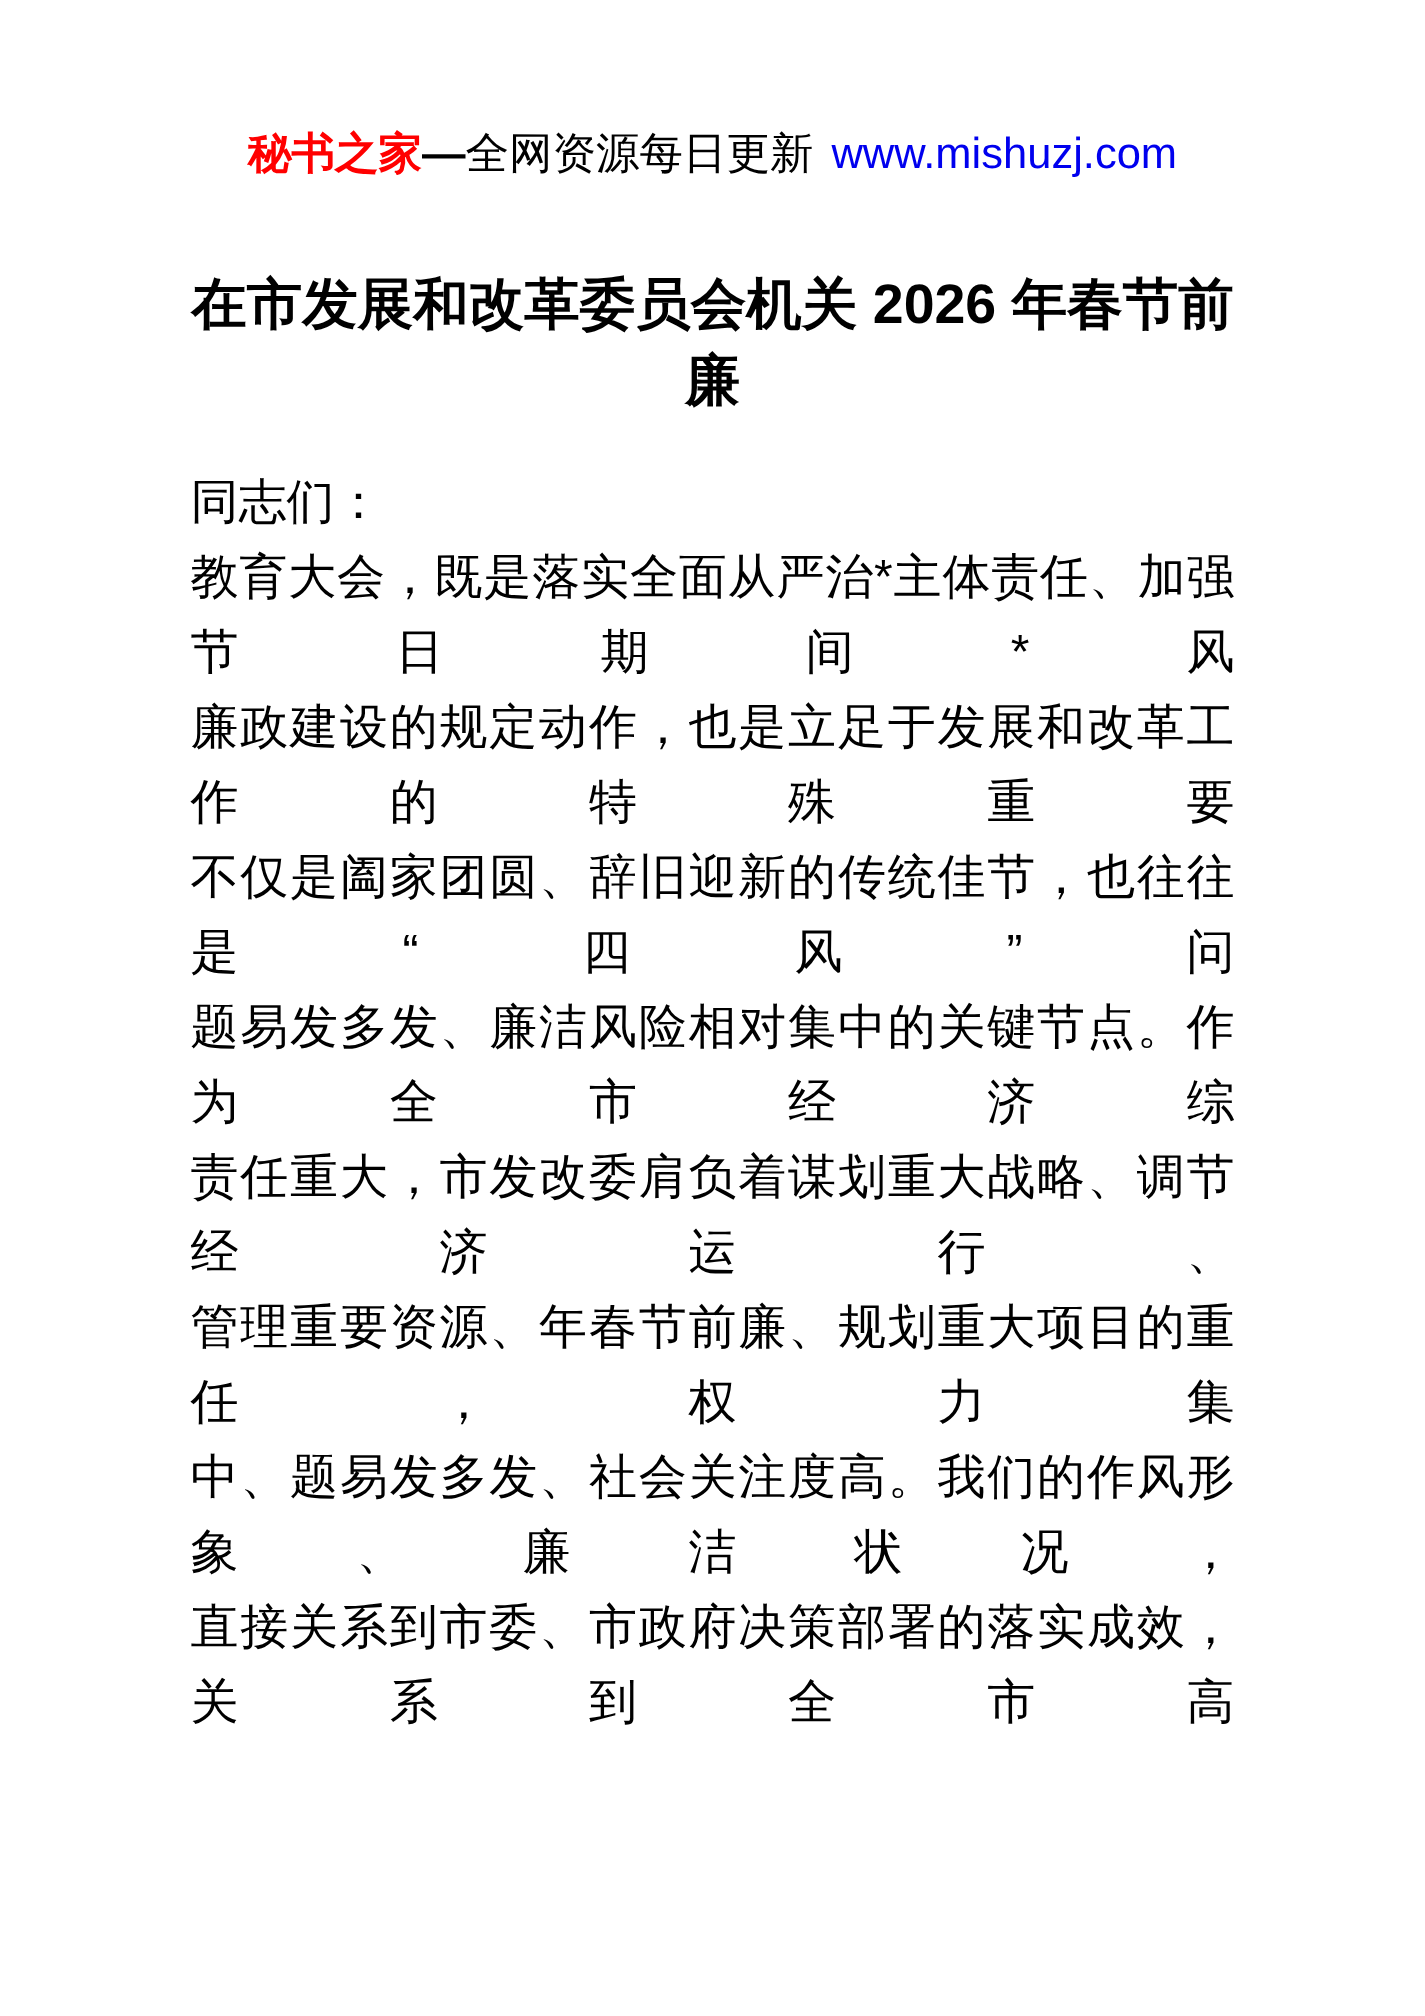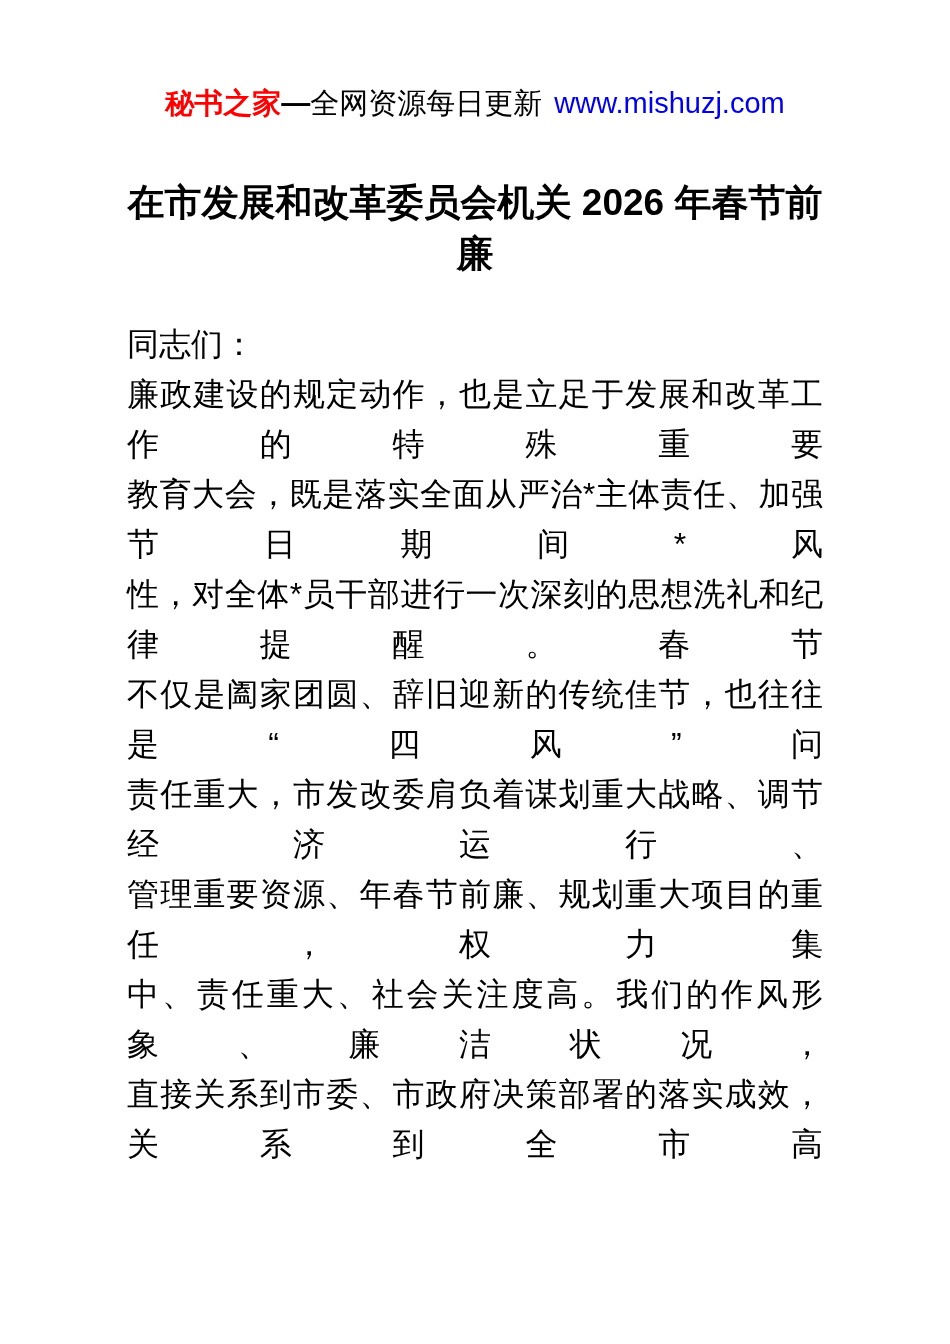--- a/index.html
+++ b/index.html
@@ -49,21 +49,21 @@
     text-align: center;
   }
   .title-line { display: block; text-align: center; }
   
   .doc-body {
     margin: 0 127px;
     font-size: 32px;
     line-height: 50px;
   }
   .salutation {
-    margin-top: 40px;
+    margin-top: 30px;
     text-align: left;
   }
   .para-line {
     text-align: justify;
     text-align-last: justify;
   }
   .para-line.indent {
     text-indent: 50px;
   }
 </style>
@@ -76,25 +76,25 @@
     <span class="brand">秘书之家</span><span class="sep">—</span><span class="tagline">全网资源每日更新</span><a class="site-url">www.mishuzj.com</a>
   </div>
 
   <h1 class="doc-title">
     <span class="title-line">在市发展和改革委员会机关 2026 年春节前廉</span>
   </h1>
 
   <div class="doc-body">
     <div class="salutation">同志们：</div>
     <div class="paragraph">
+      <div class="para-line">教育大会，既是落实全面从严治*主体责任、加强节日期间*风</div>
       <div class="para-line">廉政建设的规定动作，也是立足于发展和改革工作的特殊重要</div>
-      <div class="para-line">教育大会，既是落实全面从严治*主体责任、加强节日期间*风</div>
-      <div class="para-line">性，对全体*员干部进行一次深刻的思想洗礼和纪律提醒。春节</div>
       <div class="para-line">不仅是阖家团圆、辞旧迎新的传统佳节，也往往是“四风”问</div>
+      <div class="para-line">题易发多发、廉洁风险相对集中的关键节点。作为全市经济综</div>
       <div class="para-line">责任重大，市发改委肩负着谋划重大战略、调节经济运行、</div>
       <div class="para-line">管理重要资源、年春节前廉、规划重大项目的重任，权力集</div>
-      <div class="para-line">中、责任重大、社会关注度高。我们的作风形象、廉洁状况，</div>
+      <div class="para-line">中、题易发多发、社会关注度高。我们的作风形象、廉洁状况，</div>
       <div class="para-line">直接关系到市委、市政府决策部署的落实成效，关系到全市高</div>
 
     </div>
   </div>
 
 </div>
 
 </body></html>

